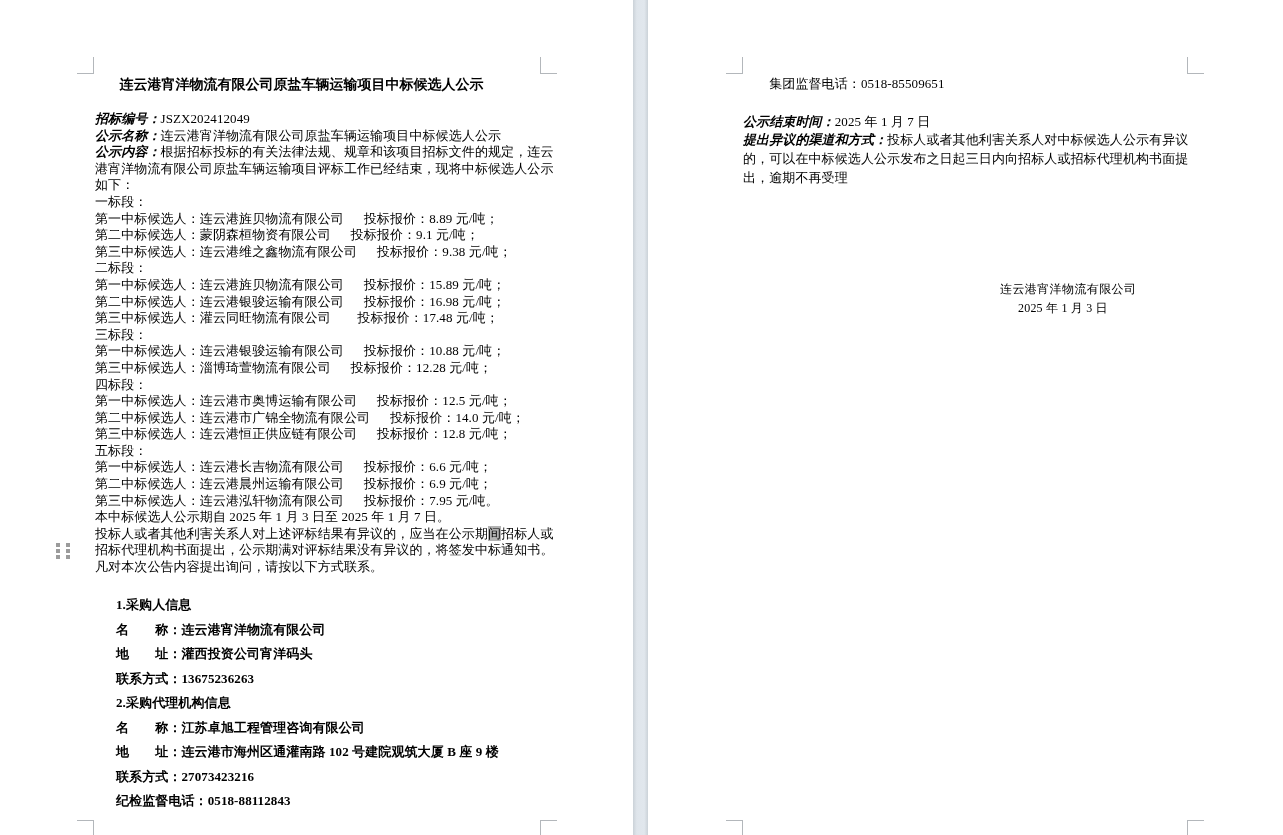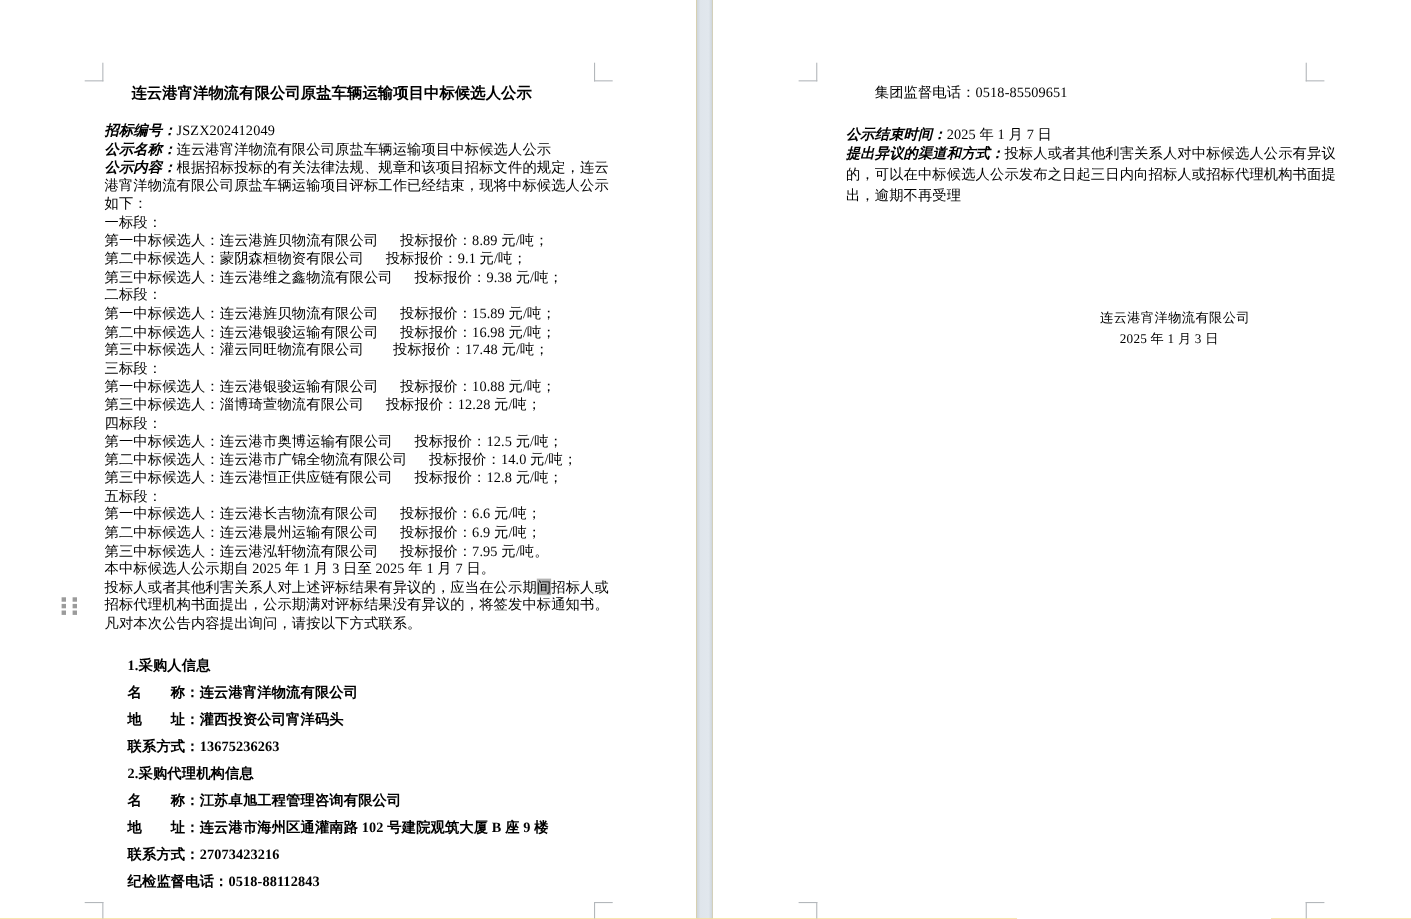--- a/index.html
+++ b/index.html
@@ -1,18 +1,18 @@
 <!DOCTYPE html>
 <html><head>
 <meta charset="utf-8">
 <style>
   * { margin:0; padding:0; box-sizing:border-box; }
   html,body { width:1283px; height:835px; overflow:hidden; background:#ffffff;
     font-family:"Liberation Serif","DejaVu Serif",serif; color:#000; }
-  .canvas { position:relative; width:1283px; height:835px; background:#eab308; }
+  .canvas { position:relative; width:1283px; height:835px; background:#f9a8d4; }
 
   .page { position:absolute; top:0; height:835px; background:#ffffff; }
   #page-1 { left:0; width:633px; }
   #page-2 { left:648px; width:635px; }
 
   .gap { position:absolute; top:0; left:633px; width:15px; height:835px;
     background:linear-gradient(90deg,#cbd2d8 0,#dfe5eb 25%,#e1e7ed 75%,#cbd2d8 100%); }
 
   
   .mark { position:absolute; width:17px; height:17px; border:0 solid #b3b7bb; }
@@ -25,21 +25,21 @@
     font-weight:bold; font-size:14px; white-space:pre; }
 
   .textcol { position:absolute; width:450px; }
   #p1-body    { left:95px; top:111px; }
   #p1-contact { left:95px; top:593px; padding-left:21px;font-weight:bold; }
   #p2-body    { left:743px; top:75px; }
 
   .line { font-size:13px; line-height:16.6px; min-height:16.6px;
     white-space:pre; letter-spacing:0.1px; }
   #p1-contact .line { line-height:24.55px; min-height:24.55px; }
-  #p2-body .line { line-height:18.8px; min-height:18.8px;margin-left:26px; }
+  #p2-body .line { line-height:18.8px; min-height:18.8px; }
   .line b { font-weight:bold;font-style:italic; }
   .hl { background:#b3b3b3; }
 
   .sig { position:absolute; font-size:12px; letter-spacing:0.4px; white-space:pre; }
   #sig-company { left:1000px; top:281px; }
   #sig-date    { left:1018px; top:300px; letter-spacing:0.2px; }
 
   .dots { position:absolute; left:56px; top:543px; width:14px; height:16px;
     display:grid; grid-template-columns:4px 4px; grid-template-rows:4px 4px 4px;
     column-gap:6px; row-gap:2px; }

